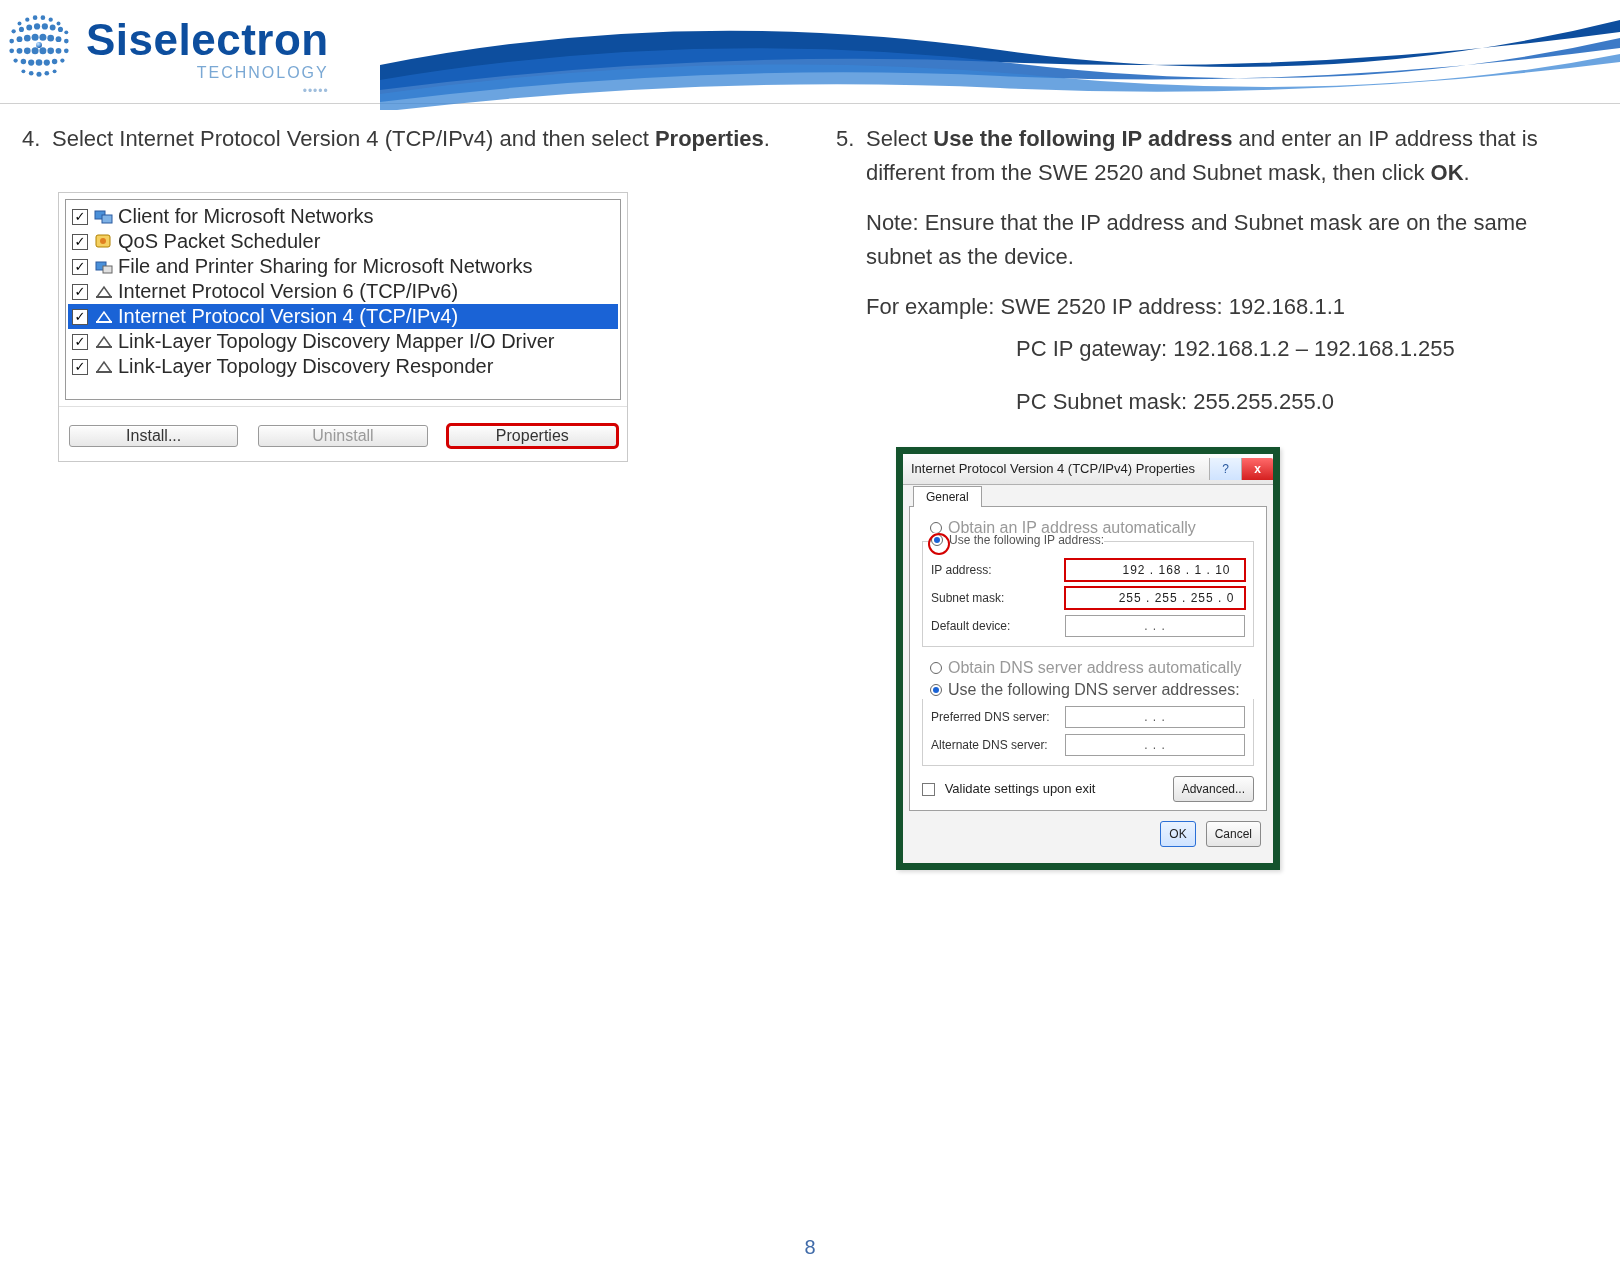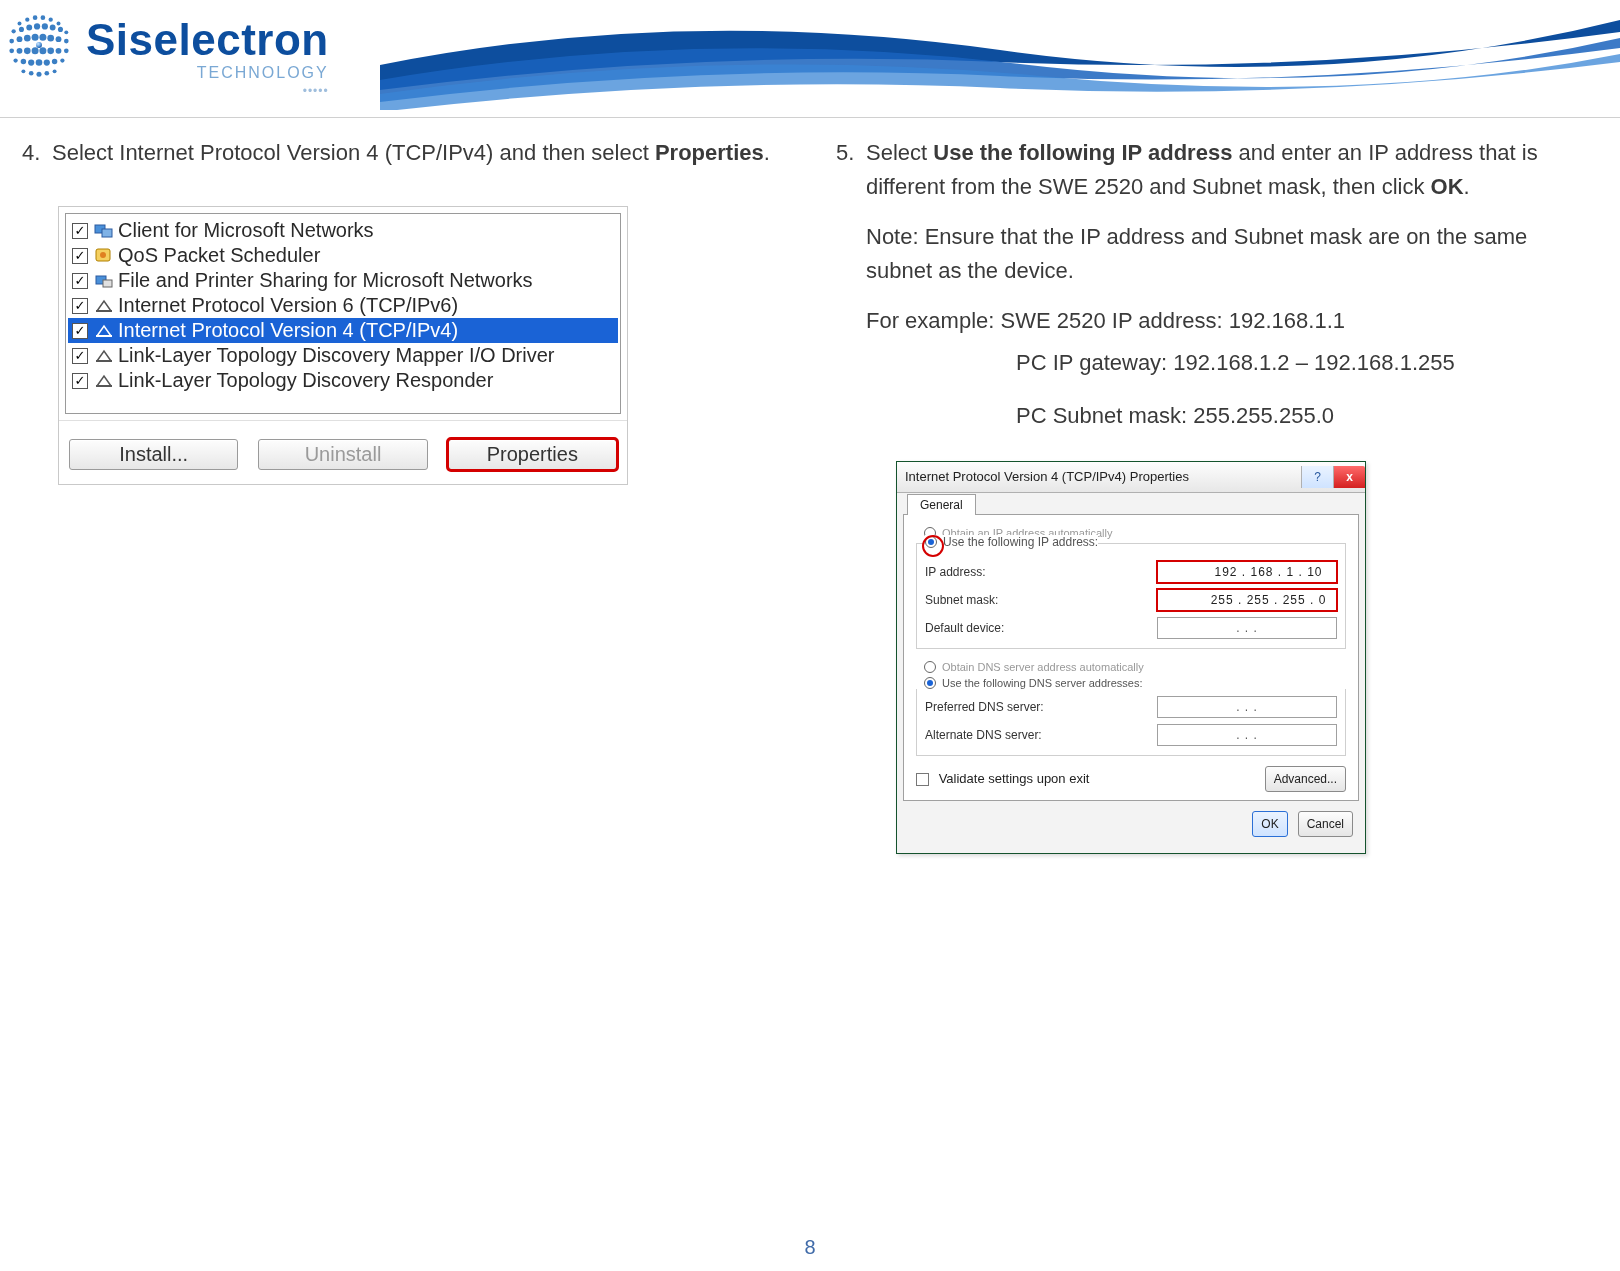--- a/index.html
+++ b/index.html
@@ -8,21 +8,21 @@
     background: #fff;
     color: #333;
     width: 1620px;
     height: 1271px;
     position: relative;
     overflow: hidden;
   }
 
   
   .header {
-    height: 118px;
+    height: 104px;
     position: relative;
     border-bottom: 1px solid #d0d0d0;
   }
   .logo-area {
     position: absolute;
     left: 0; top: 0;
     display: flex;
     align-items: flex-start;
   }
   .logo-globe {
@@ -127,39 +127,39 @@
   }
   .btn-row {
     display: flex;
     gap: 20px;
     padding: 18px 10px 14px 10px;
     border-top: 1px solid #e0e0e0;
     justify-content: space-between;
   }
   .win-btn {
     flex: 1;
-    height: 31px;
+    height: 22px;
     border: 1px solid #9a9a9a;
     border-radius: 3px;
     background: linear-gradient(#fdfdfd, #e7e7e7);
-    font-size: 20px;
+    font-size: 16px;
     color: #333;
     display: flex;
     align-items: center;
     justify-content: center;
     box-shadow: inset 0 1px 0 #fff;
   }
   .win-btn.disabled { color: #9a9a9a; }
   .win-btn.highlight { outline: 3px solid #d40000; outline-offset: -1px; }
 
   
   .ipv4-dialog {
     margin: 20px 0 0 60px;
-    width: 470px;
-    border: 1px solid #14532d;
+    width: 384px;
+    border: 7px solid #14532d;
     background: #f3f3f3;
     font-size: 13px;
     color: #222;
     box-shadow: 2px 2px 4px rgba(0,0,0,0.15);
   }
   .ipv4-title {
     display: flex;
     align-items: center;
     justify-content: space-between;
     padding: 4px 0 4px 8px;
@@ -201,21 +201,21 @@
   .ipv4-desc {
     font-size: 12px;
     line-height: 1.35;
     color: #333;
     margin-bottom: 12px;
   }
   .radio-row {
     display: flex;
     align-items: center;
     gap: 6px;
-    font-size: 11px;
+    font-size: 16px;
     color: #555;
     padding: 2px 0 2px 8px;
   }
   .radio {
     width: 12px; height: 12px;
     border: 1px solid #666;
     border-radius: 50%;
     display: inline-flex;
     align-items: center; justify-content: center;
     background: #fff;

